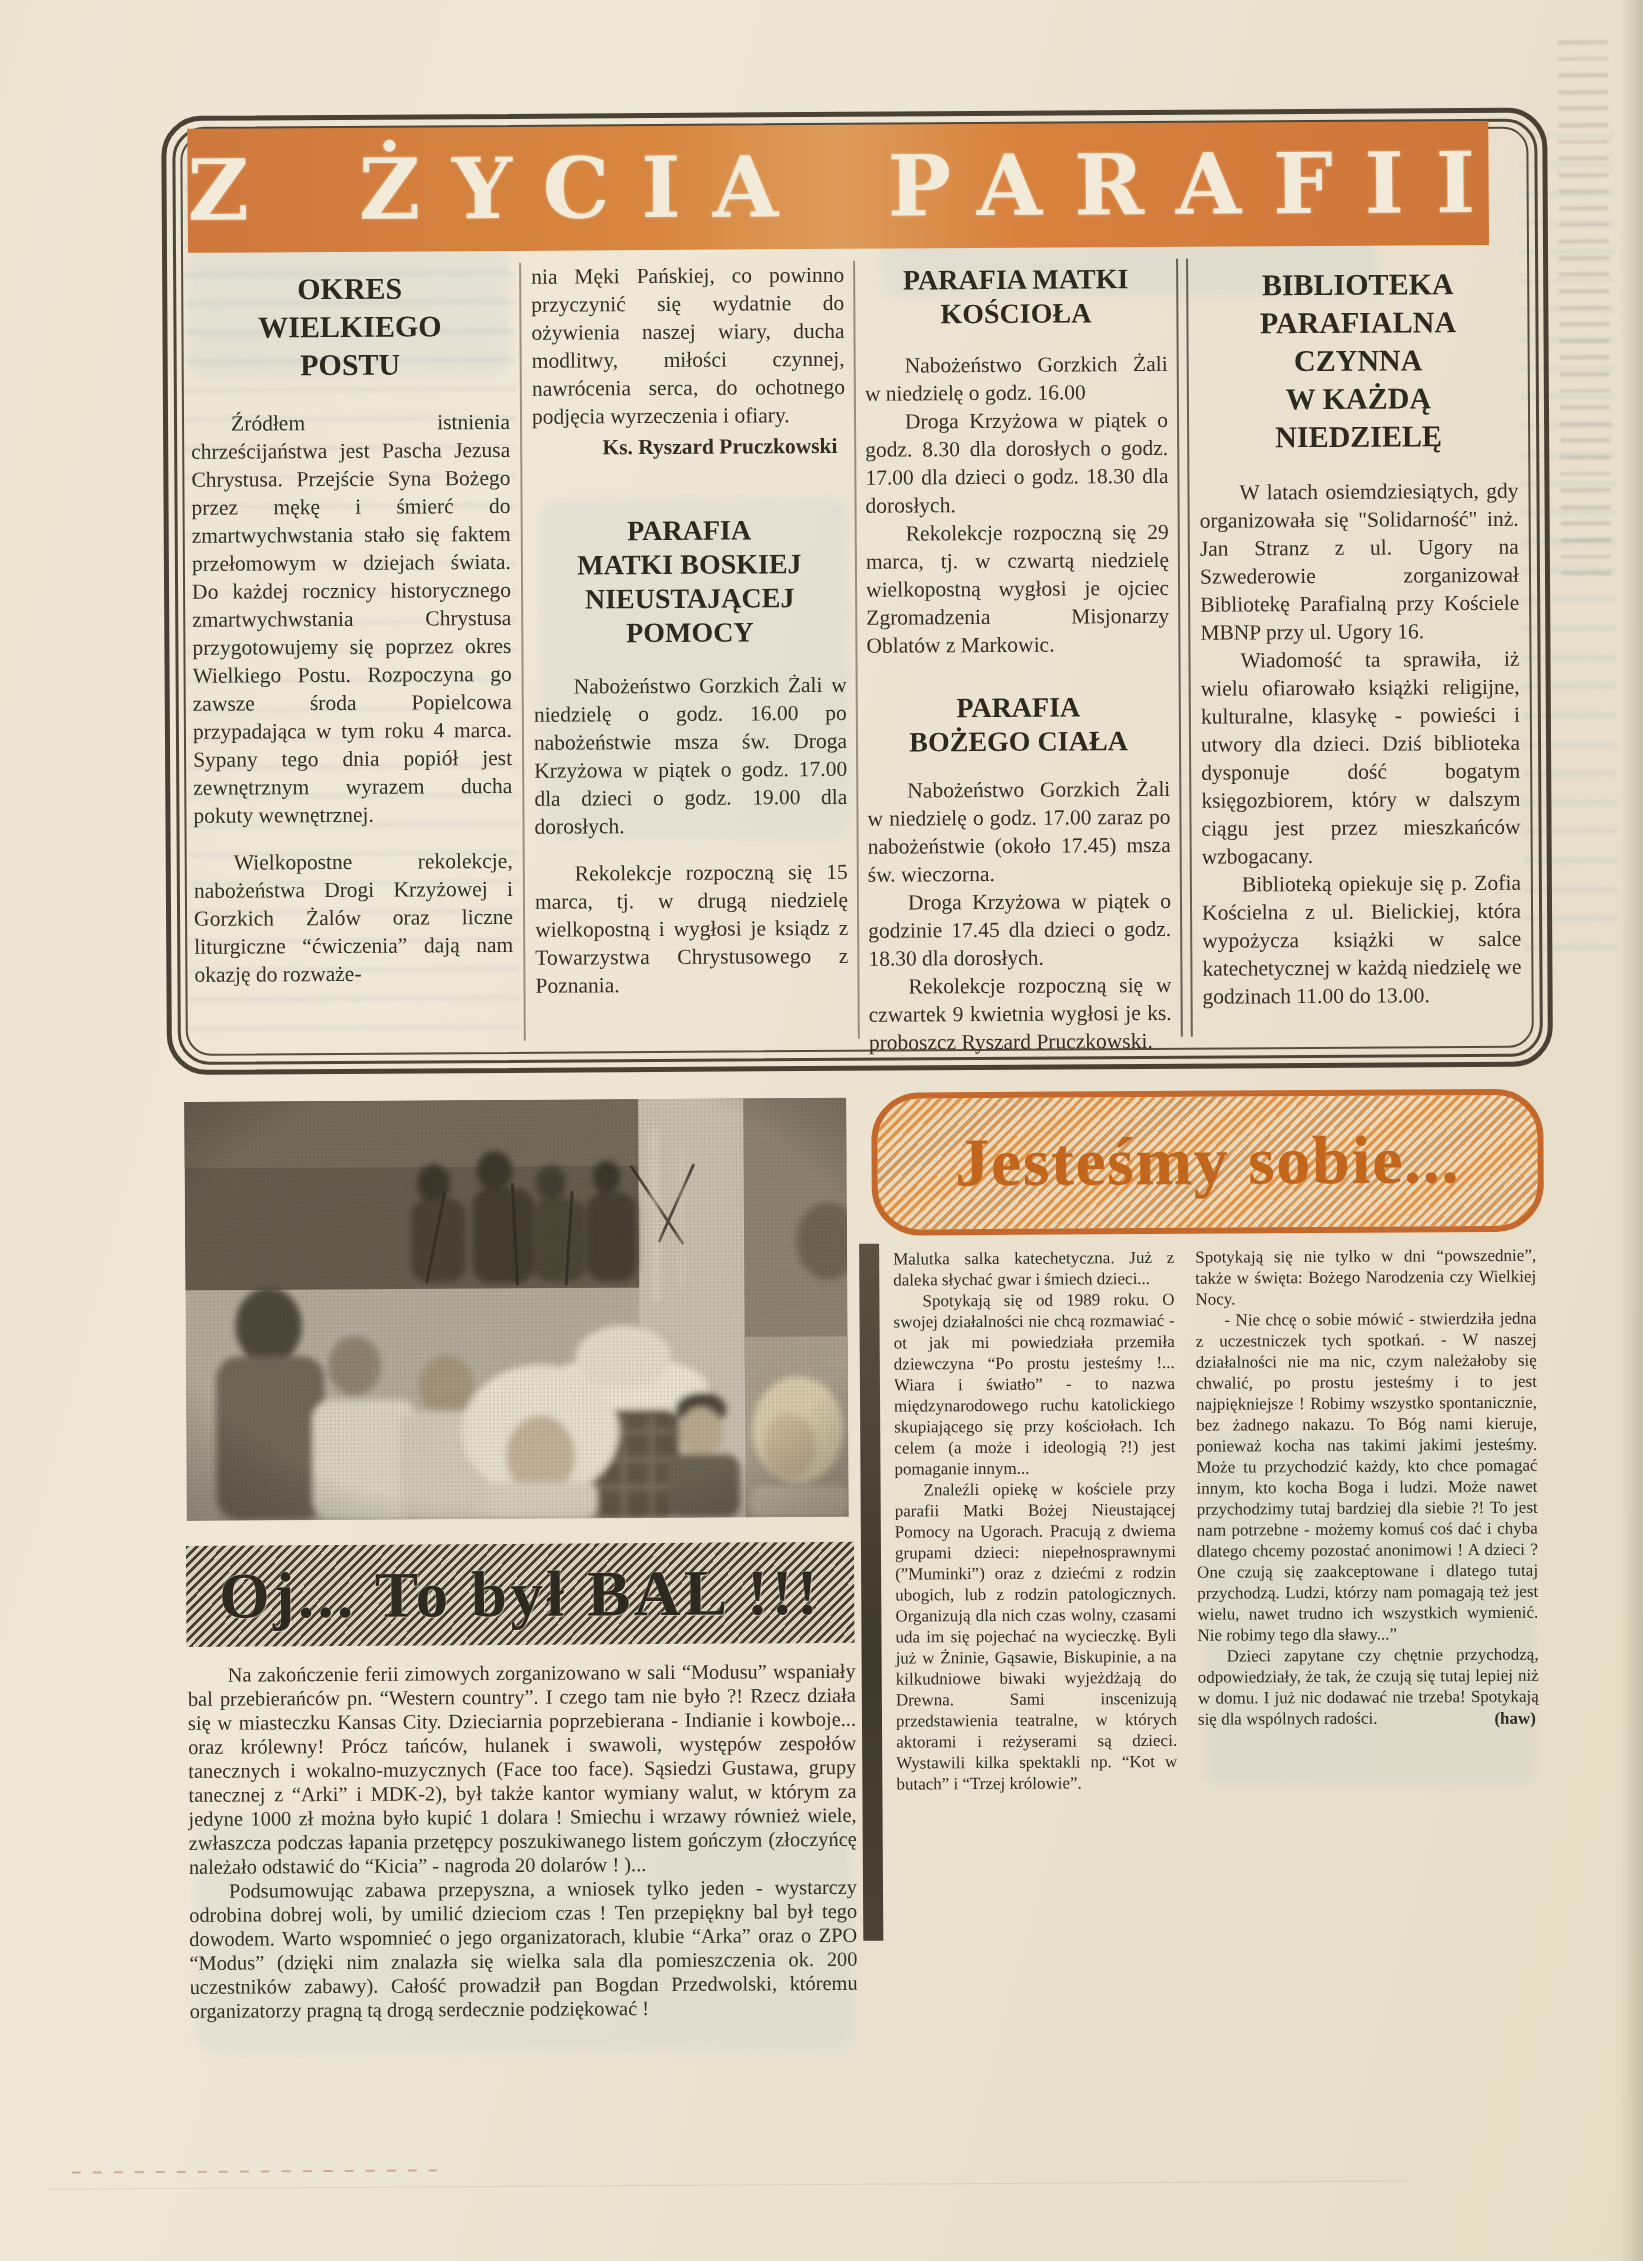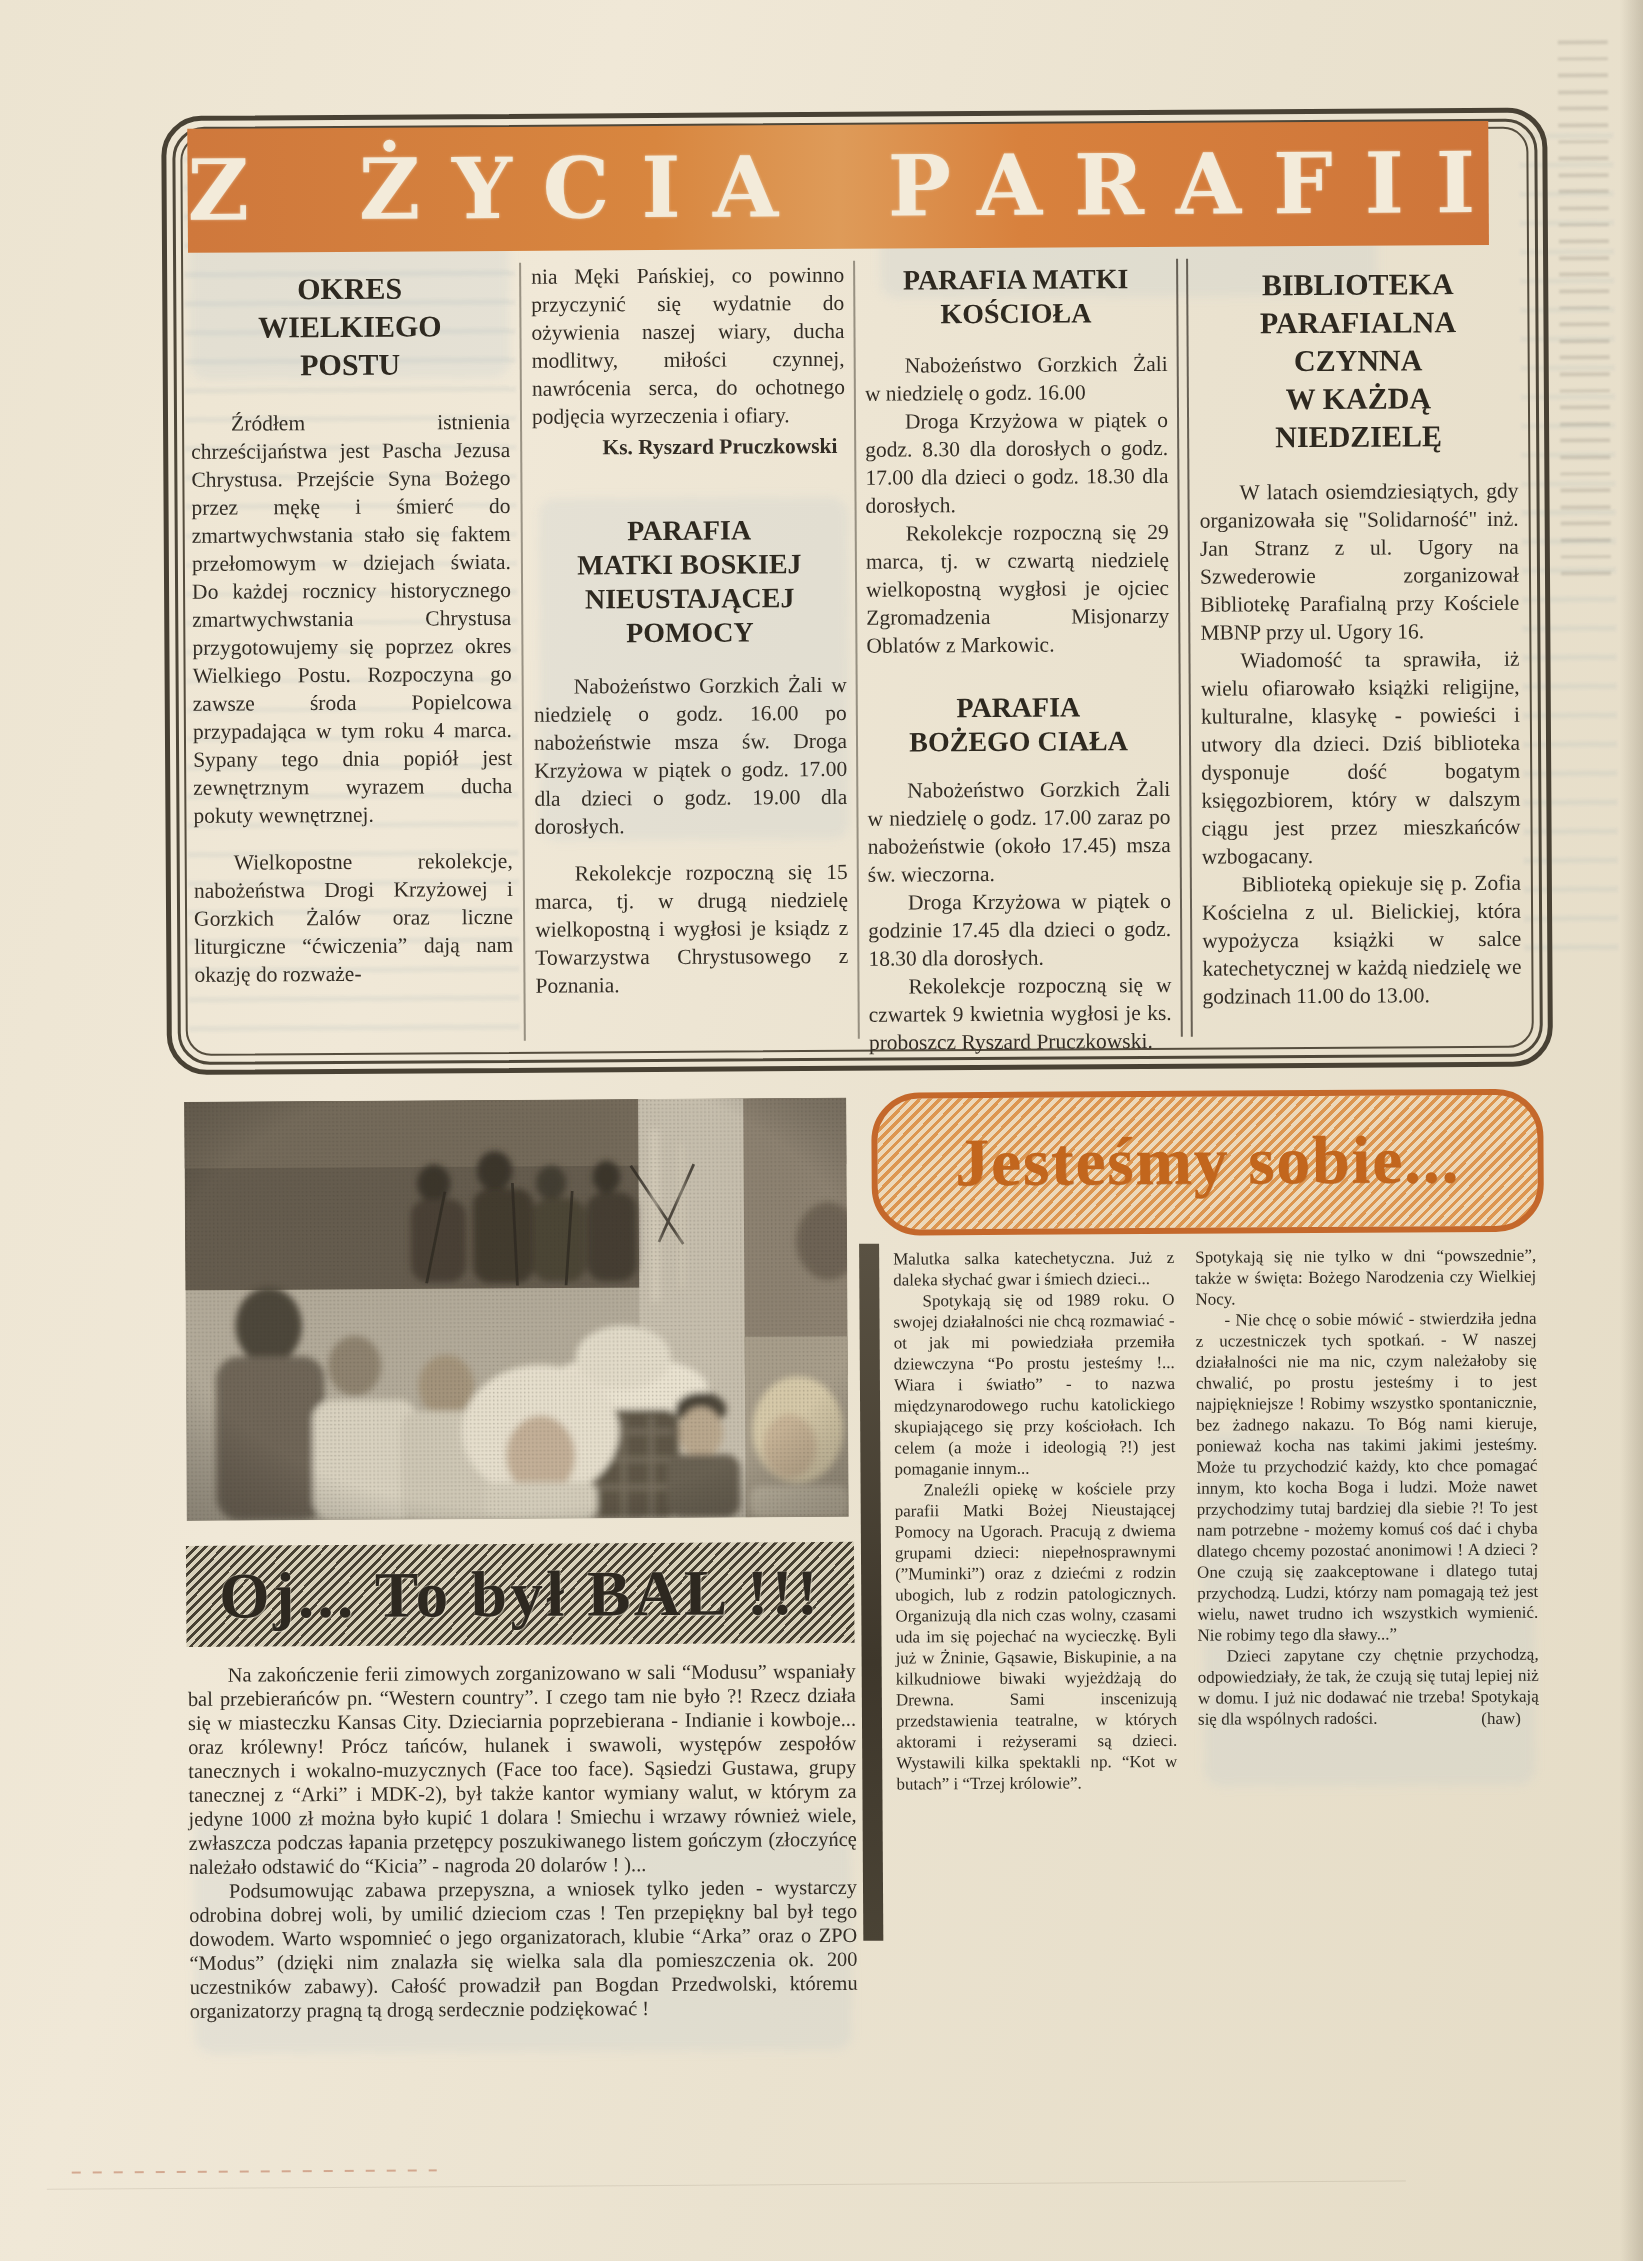--- a/index.html
+++ b/index.html
@@ -60,21 +60,21 @@
     background:repeating-linear-gradient(135deg,#dd9650 0 3.3px,#ecd8ba 3.3px 7.2px);text-align:center;}
   .jest-title{font-weight:bold;font-size:68px;line-height:129px;letter-spacing:1.7px;color:#c2661d;
     text-shadow:0.6px 0.6px 0 rgba(150,70,15,.35);}
   .jest-bar{position:absolute;left:857px;top:1244px;width:20px;height:697px;
     background:linear-gradient(180deg,#5a5243,#3e372b 60%,#4a4335);}
   .jestcol{position:absolute;top:1249px;font-size:17px;line-height:21px;text-align:justify;color:#2f2a22;}
   .jestcol p{margin:0;text-indent:29px;}
   .jestcol p.noind{text-indent:0;}
   .jest-left{left:891px;width:281px;}
   .jest-right{left:1193px;width:341px;}
-  .signature{position:absolute;right:18px;bottom:-1.1px;font-weight:normal;}
+  .signature{position:absolute;right:3px;bottom:-1.1px;font-weight:bold;}
 
   
   .bal-banner{position:absolute;left:182px;top:1542px;width:668px;height:101px;text-align:center;
     background:repeating-linear-gradient(135deg,#474033 0 2.8px,#d9d1bb 2.8px 6.6px);}
   .bal-title{font-weight:bold;font-size:65px;line-height:101px;letter-spacing:3.3px;color:#2d2820;
     text-shadow:1.1px 1.1px 1.1px rgba(235,228,210,.6), -0.6px -0.6px 0 rgba(235,228,210,.4);}
   .bal-text{position:absolute;left:183px;top:1659px;width:668px;font-size:20.4px;line-height:24px;text-align:justify;}
   .bal-text p{margin:0;text-indent:40px;}
 </style>
 </head>

